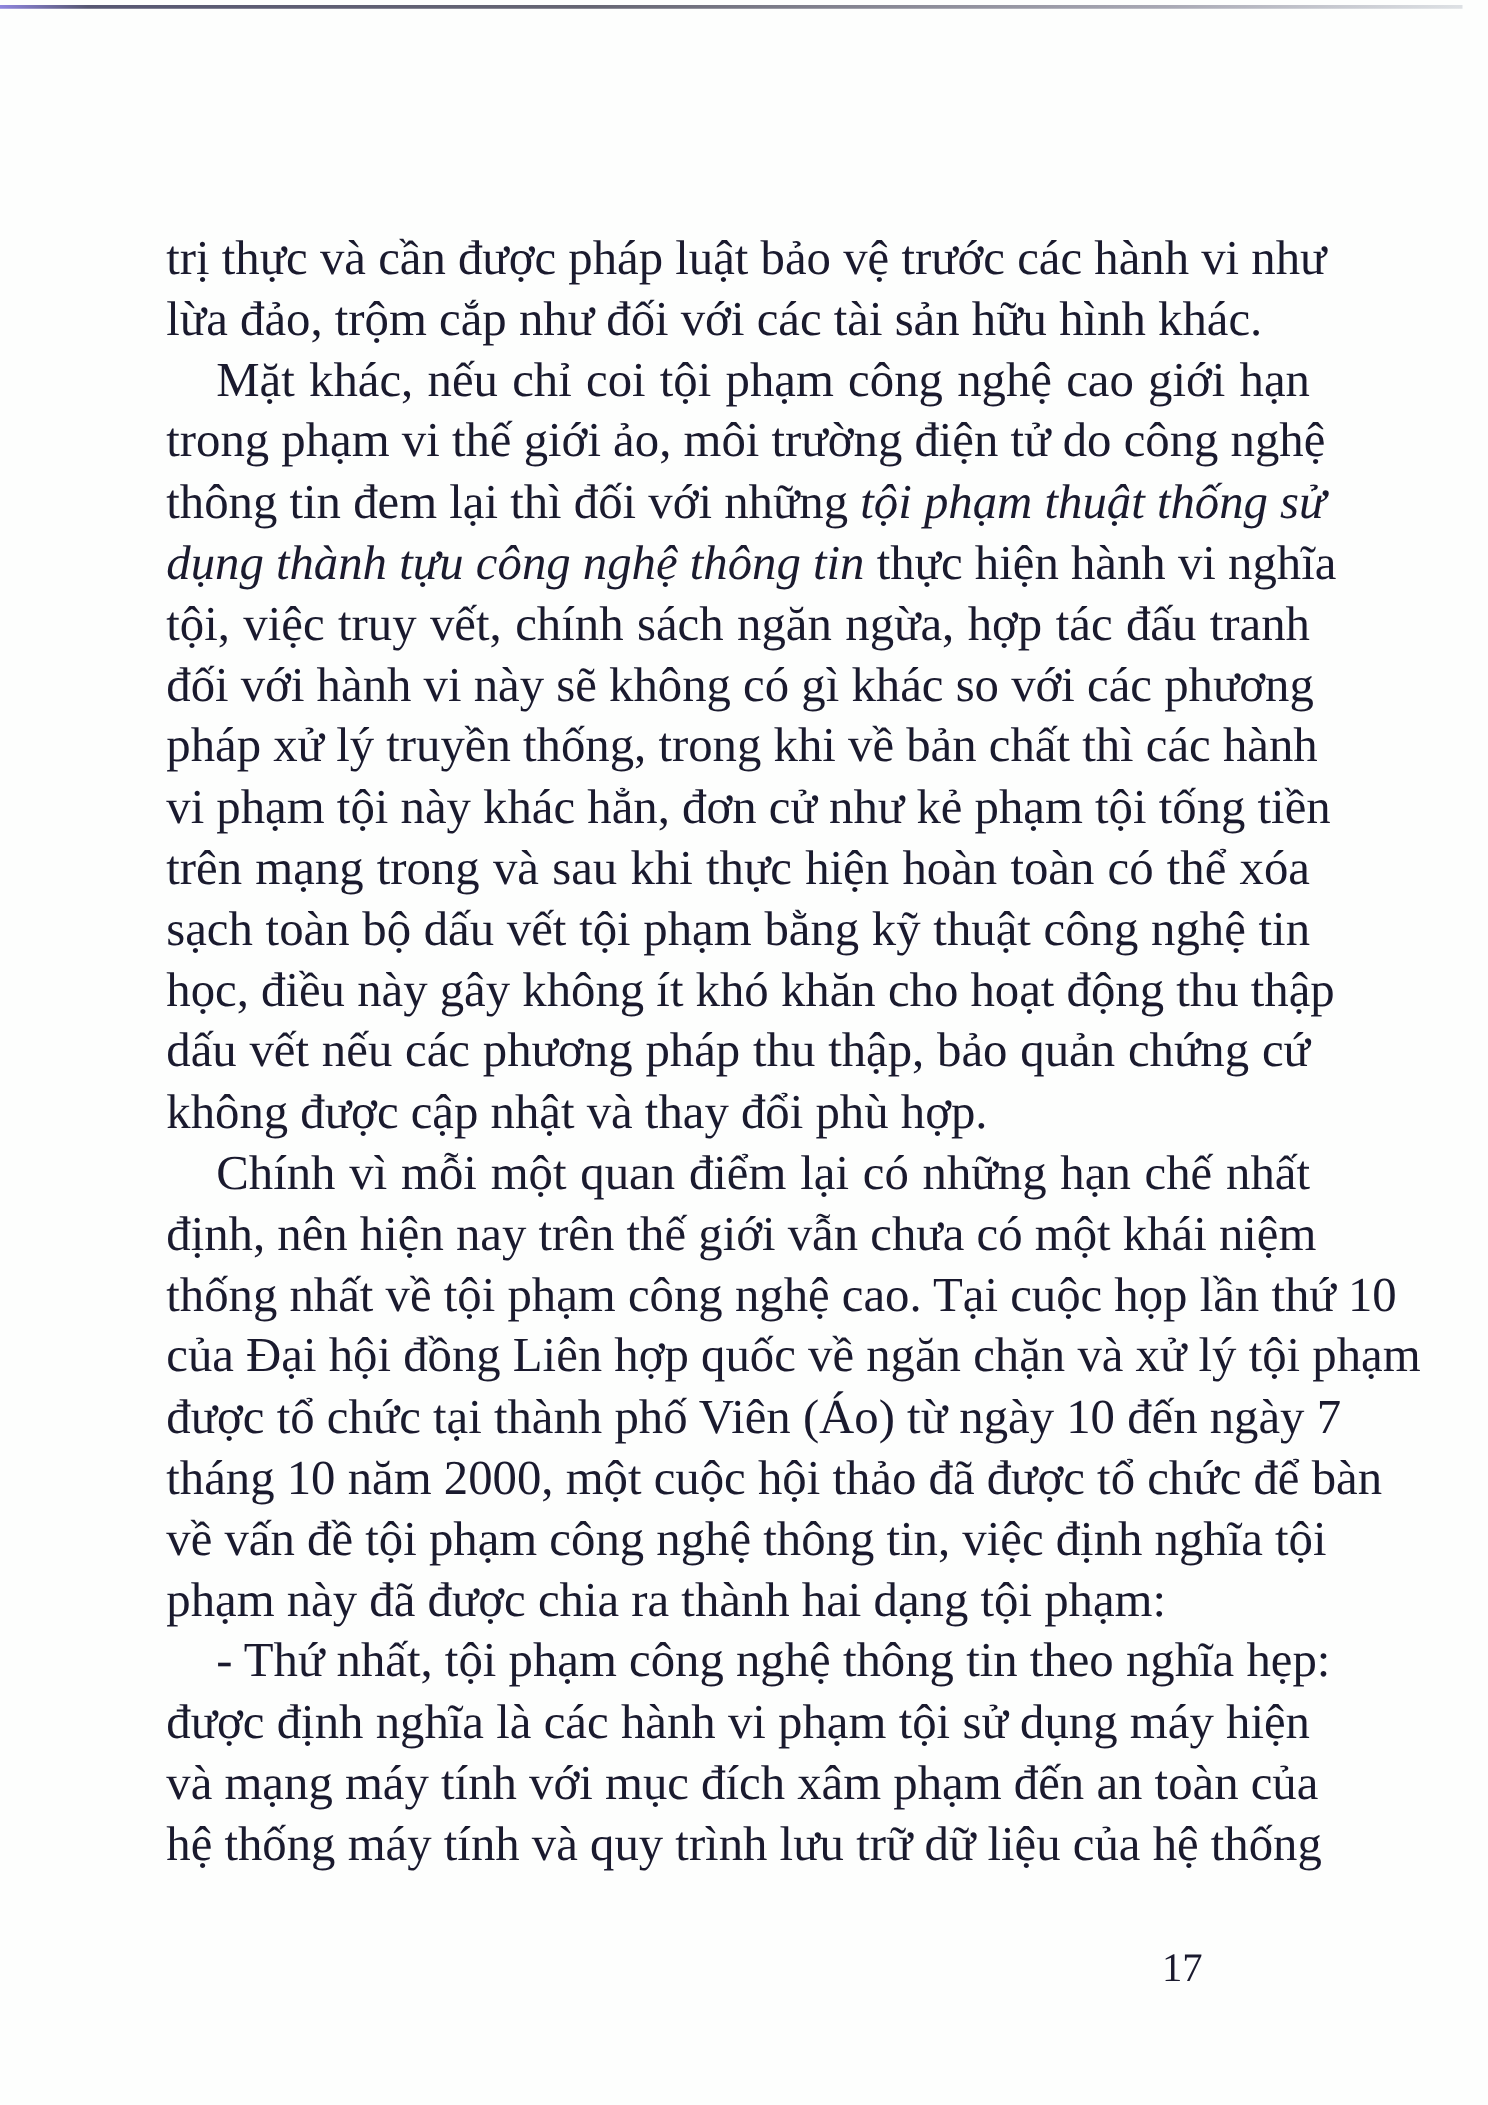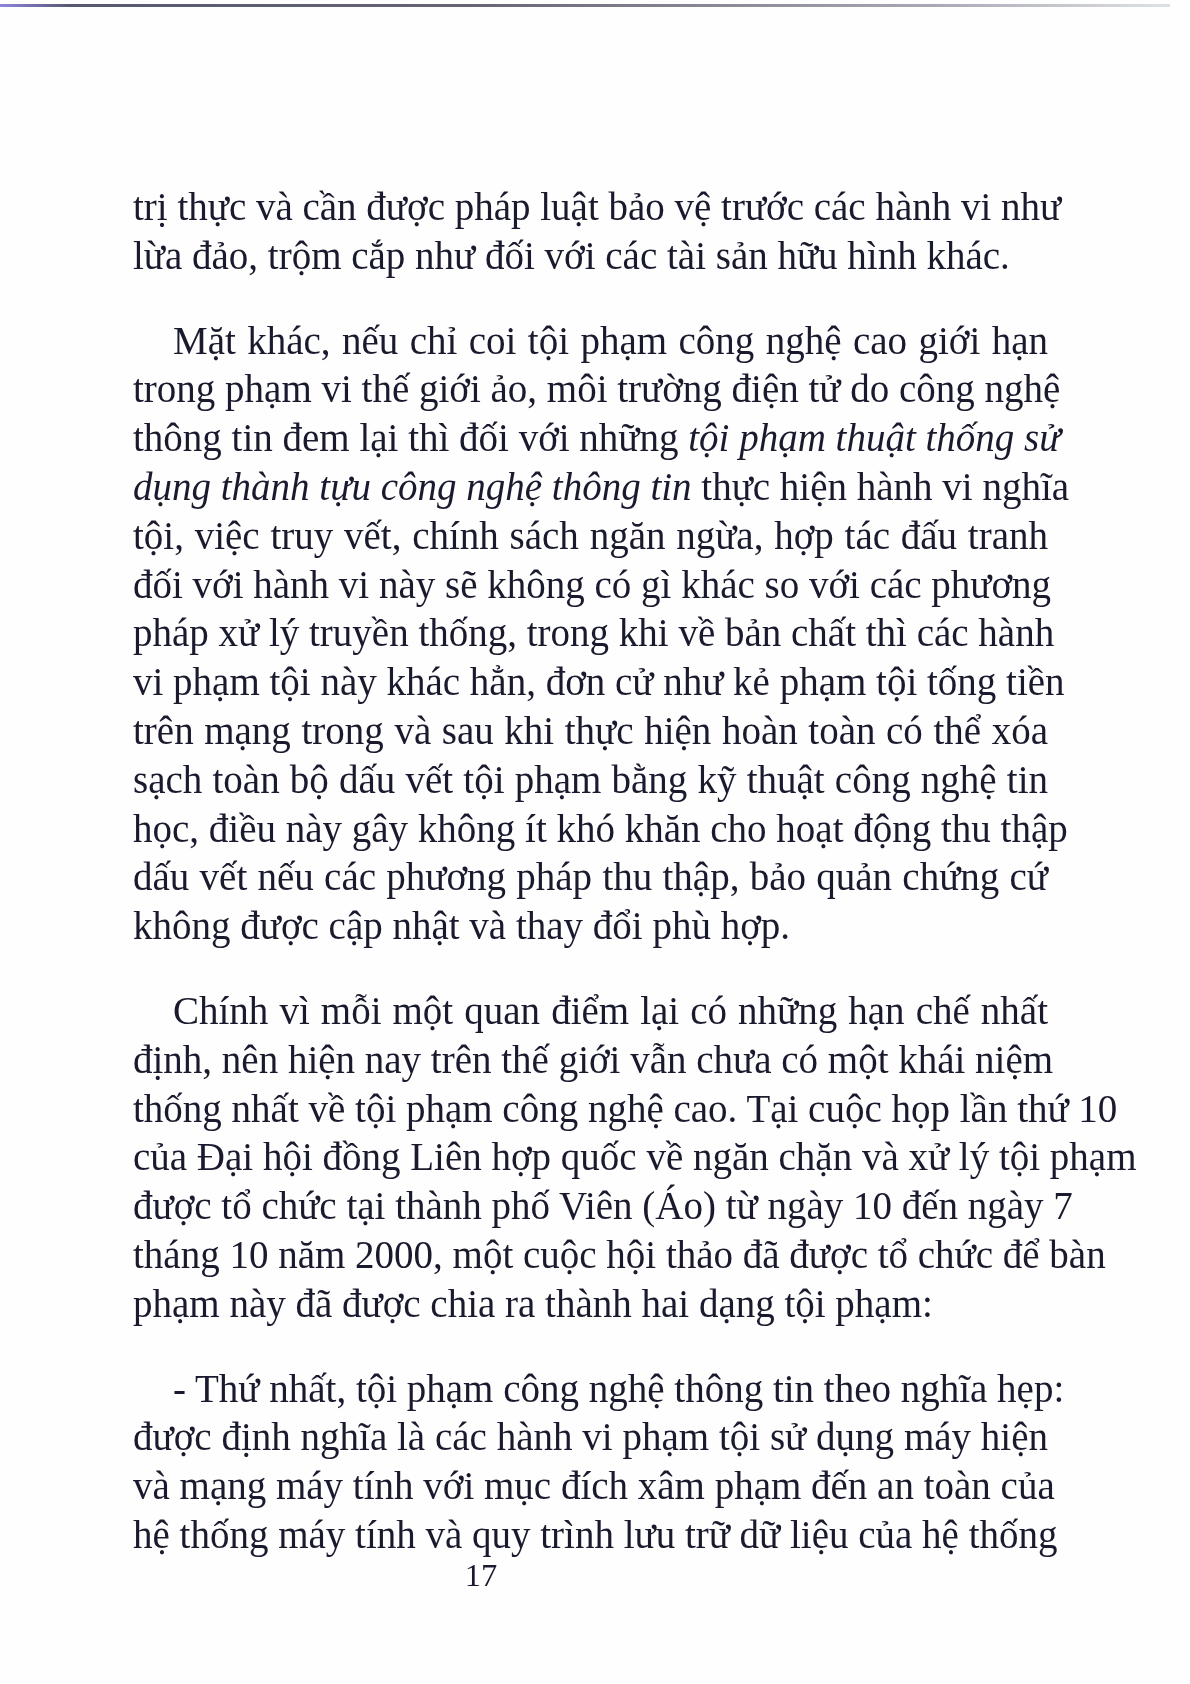--- a/index.html
+++ b/index.html
@@ -36,31 +36,30 @@
       height: 48.8px;
       white-space: nowrap;
       text-align: justify;
       text-align-last: justify;
     }
     .line.last {
       text-align-last: left;
     }
     .line.indent {
       padding-left: 40px;
-      margin-top: 36px;
     }
     .line em {
       font-style: italic;
     }
     .page-number {
       position: absolute;
       left: 0;
       width: 962px;
       top: 1555px;
-      text-align: center;
+      text-align: right;
       font-size: 32.5px;
       line-height: 40px;
     }
   </style>
 </head>
 <body>
 
 <div class="top-edge"></div>
 
 <div class="page-body" id="page-body">
@@ -83,20 +82,21 @@
       <div class="line"><span>dấu vết nếu các phương pháp thu thập, bảo quản chứng cứ</span></div>
       <div class="line last"><span>không được cập nhật và thay đổi phù hợp.</span></div>
     </div>
     <div>
       <div class="line indent"><span>Chính vì mỗi một quan điểm lại có những hạn chế nhất</span></div>
       <div class="line"><span>định, nên hiện nay trên thế giới vẫn chưa có một khái niệm</span></div>
       <div class="line"><span>thống nhất về tội phạm công nghệ cao. Tại cuộc họp lần thứ 10</span></div>
       <div class="line"><span>của Đại hội đồng Liên hợp quốc về ngăn chặn và xử lý tội phạm</span></div>
       <div class="line"><span>được tổ chức tại thành phố Viên (Áo) từ ngày 10 đến ngày 7</span></div>
       <div class="line"><span>tháng 10 năm 2000, một cuộc hội thảo đã được tổ chức để bàn</span></div>
+      <div class="line"><span>về vấn đề tội phạm công nghệ thông tin, việc định nghĩa tội</span></div>
       <div class="line last"><span>phạm này đã được chia ra thành hai dạng tội phạm:</span></div>
     </div>
     <div>
       <div class="line indent"><span>- Thứ nhất, tội phạm công nghệ thông tin theo nghĩa hẹp:</span></div>
       <div class="line"><span>được định nghĩa là các hành vi phạm tội sử dụng máy hiện</span></div>
       <div class="line"><span>và mạng máy tính với mục đích xâm phạm đến an toàn của</span></div>
       <div class="line"><span>hệ thống máy tính và quy trình lưu trữ dữ liệu của hệ thống</span></div>
     </div>
   </div>
 

